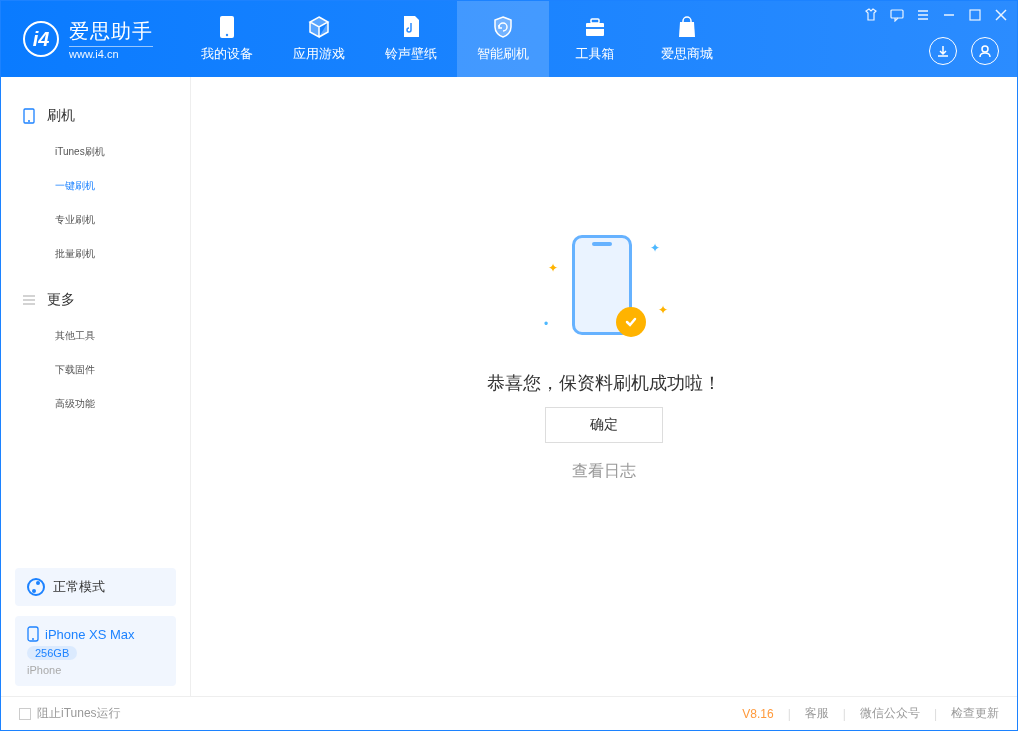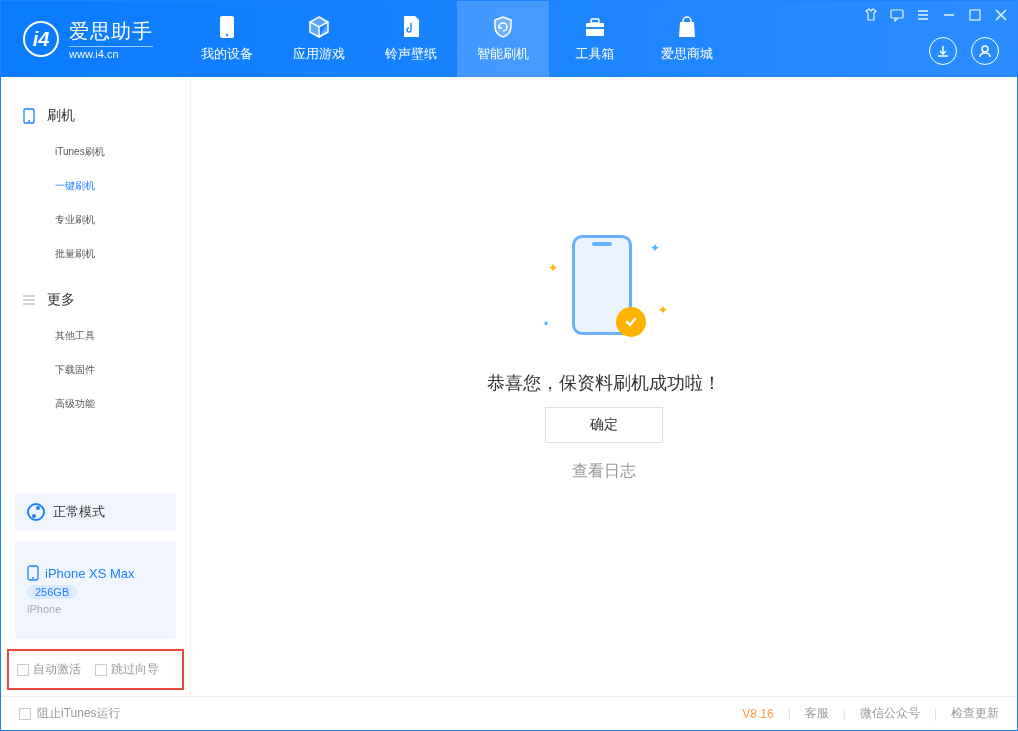--- a/index.html
+++ b/index.html
@@ -33,21 +33,21 @@
 .side-group .gicon { width: 16px; height: 16px; display: inline-flex; align-items: center; justify-content: center; }
 .side-item { font-size: 10px; color: #555; padding: 10px 20px 10px 54px; cursor: pointer; }
 .side-item.active { color: #1c82ff; }
 
 .mode-box { margin: 10px 14px; background: #f1f6fe; border-radius: 4px; padding: 10px 12px; font-size: 13px; color: #333; display: flex; align-items: center; gap: 8px; }
 .mode-icon { width: 18px; height: 18px; border: 2px solid #1c82ff; border-radius: 50%; position: relative; }
 .mode-icon::before, .mode-icon::after { content: ""; position: absolute; width: 4px; height: 4px; background: #1c82ff; border-radius: 50%; }
 .mode-icon::before { top: 1px; left: 7px; }
 .mode-icon::after { bottom: 1px; right: 7px; }
 
-.device-box { margin: 0 14px 10px; background: #f1f6fe; border-radius: 4px; padding: 24px 12px; font-size: 13px; }
+.device-box { margin: 0 14px 10px; background: #f1f6fe; border-radius: 4px; padding: 10px 12px; font-size: 13px; }
 .device-box .dname { color: #1c82ff; font-weight: 500; display: flex; align-items: center; gap: 6px; }
 .device-box .badge { display: inline-block; background: #dbeafe; color: #1c82ff; font-size: 11px; padding: 1px 8px; border-radius: 9px; margin-top: 4px; }
 .device-box .dtype { color: #aaa; font-size: 11px; margin-top: 4px; }
 
 .check-row { border: 2px solid #e74c3c; margin: 0 6px 6px; padding: 10px 8px; display: flex; gap: 14px; font-size: 12px; color: #999; }
 .check-row label { display: flex; align-items: center; gap: 4px; cursor: pointer; }
 .chk { width: 12px; height: 12px; border: 1px solid #ccc; display: inline-block; }
 
 
 .main { flex: 1; display: flex; flex-direction: column; align-items: center; justify-content: center; padding-bottom: 60px; }
@@ -234,30 +234,20 @@
         <svg width="12" height="16" viewBox="0 0 12 16" fill="none" stroke="#1c82ff" stroke-width="1.3">
             <rect x="1" y="1" width="10" height="14" rx="2"></rect>
             <line x1="5" y1="13" x2="7" y2="13"></line>
           </svg>
         <span>iPhone XS Max</span>
       </div>
       <span class="badge">256GB</span>
       <div class="dtype">iPhone</div>
     </div>
 
-    <div class="check-row">
-      <label>
-          <span class="chk"></span>
-          <span>自动激活</span>
-        </label>
-      <label>
-          <span class="chk"></span>
-          <span>跳过向导</span>
-        </label>
-    </div>
   </div>
 
   <div class="main">
     <div class="phone-illus">
       <span class="sparkle sp1">✦</span>
       <span class="sparkle sp2">✦</span>
       <span class="sparkle sp3">•</span>
       <span class="sparkle sp4">✦</span>
       <div class="phone-body"></div>
       <div class="check-badge">

